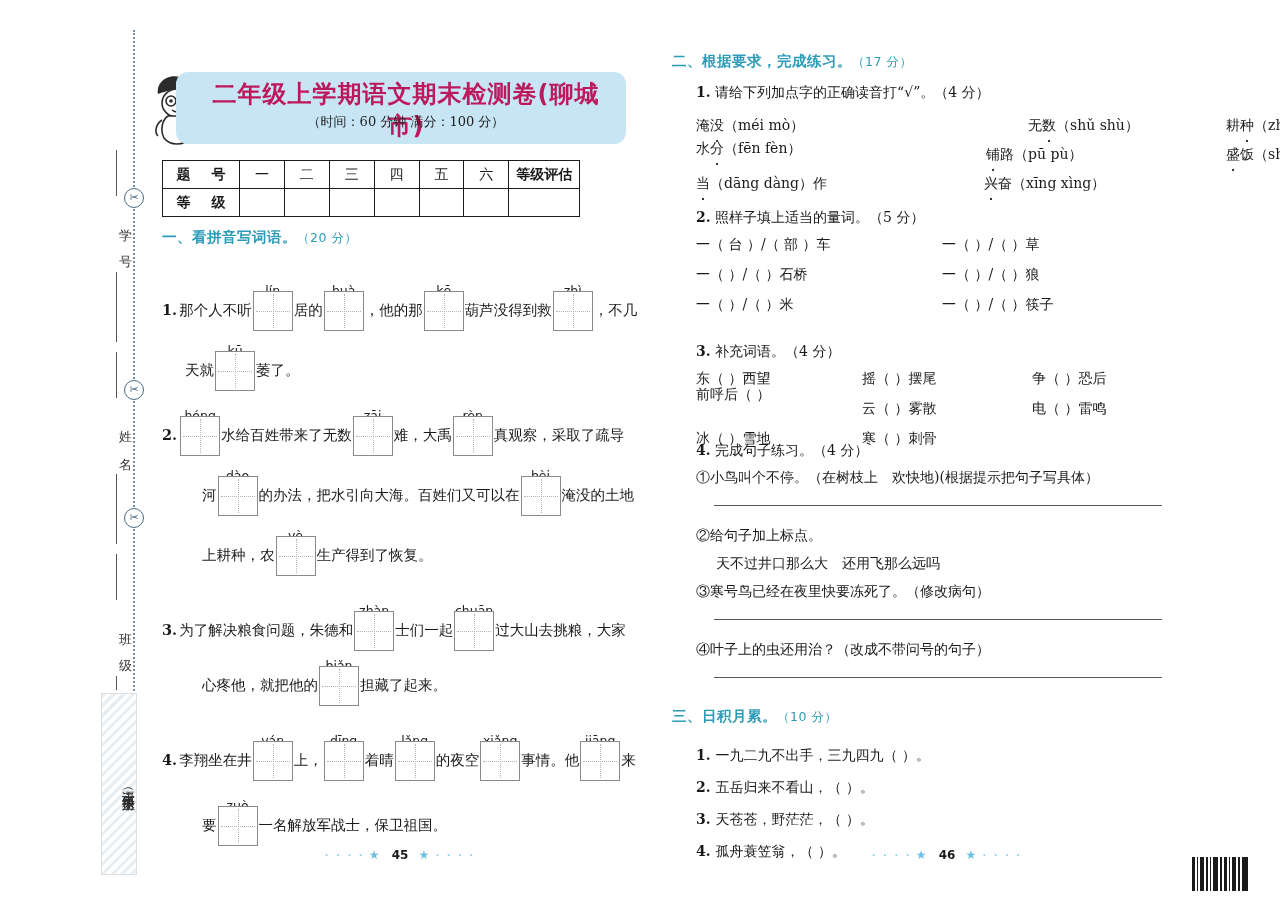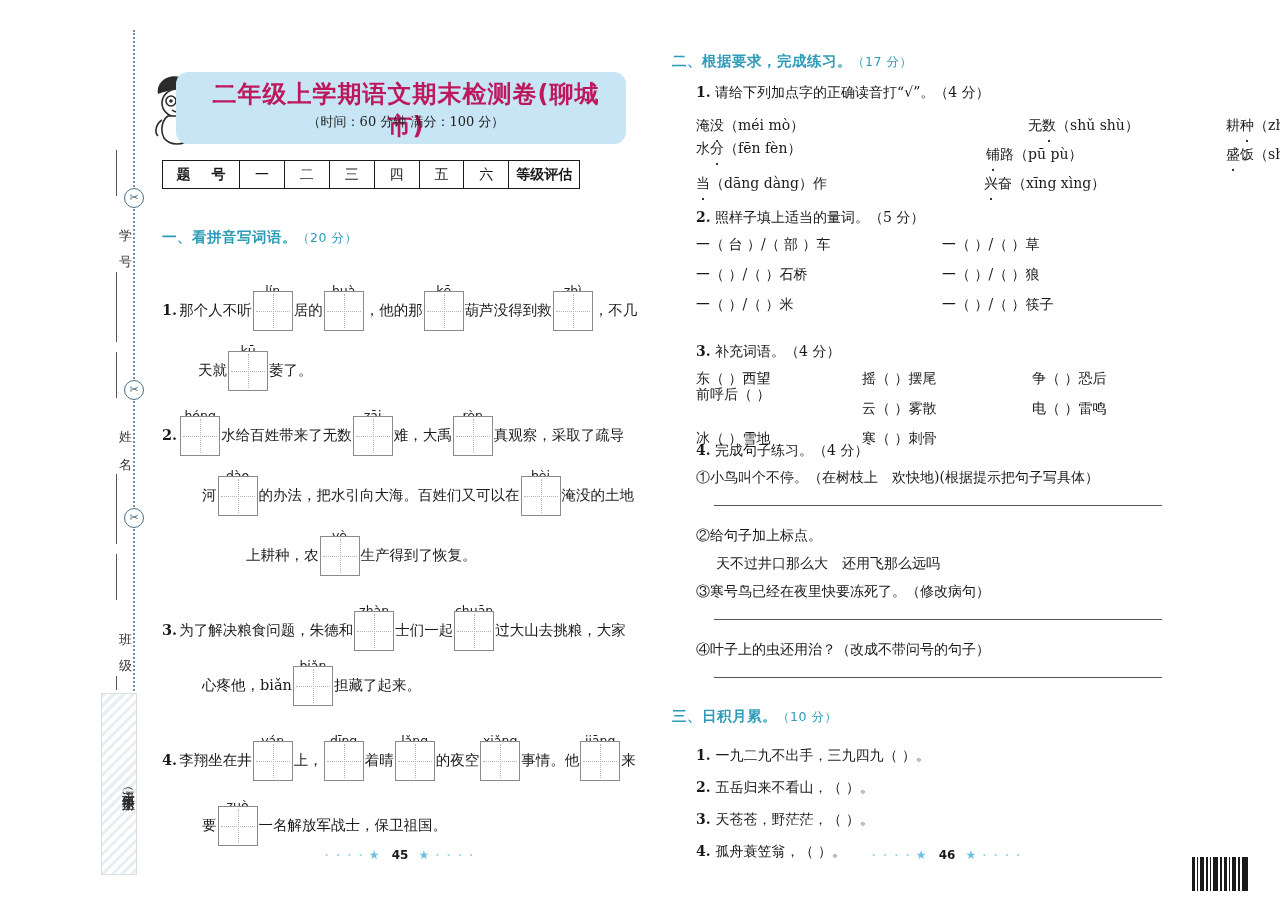--- a/index.html
+++ b/index.html
@@ -183,35 +183,45 @@
         <tr>
       <td class="lbl">题 号</td>
       <td class="num">一</td>
       <td class="num">二</td>
       <td class="num">三</td>
       <td class="num">四</td>
       <td class="num">五</td>
       <td class="num">六</td>
       <td class="eval">等级评估</td>
     </tr>
+    <tr>
+      <td class="lbl">等 级</td>
+      <td></td>
+      <td></td>
+      <td></td>
+      <td></td>
+      <td></td>
+      <td></td>
+      <td></td>
+    </tr>
   </tbody>
     </table>
 
   <div class="secHead" style="position:absolute;left:12px;top:228px;">
     <span>一、看拼音写词语。</span><span class="pts">（20 分）</span>
   </div>
 
   <div id="s1body">
       <div class="ln" style="top: 290px; left: 12px;"><span class="qn">1.</span><span>那个人不听</span><span class="cellwrap"><span class="py">lín</span><span class="cell"></span></span><span>居的</span><span class="cellwrap"><span class="py">huà</span><span class="cell"></span></span><span>，他的那</span><span class="cellwrap"><span class="py">kē</span><span class="cell"></span></span><span>葫芦没得到救</span><span class="cellwrap"><span class="py">zhì</span><span class="cell"></span></span><span>，不几</span></div>
-      <div class="ln" style="top: 350px; left: 48px;"><span>天就</span><span class="cellwrap"><span class="py">kū</span><span class="cell"></span></span><span>萎了。</span></div>
+      <div class="ln" style="top: 350px; left: 35px;"><span>天就</span><span class="cellwrap"><span class="py">kū</span><span class="cell"></span></span><span>萎了。</span></div>
       <div class="ln" style="top: 415px; left: 12px;"><span class="qn">2.</span><span class="cellwrap"><span class="py">hóng</span><span class="cell"></span></span><span>水给百姓带来了无数</span><span class="cellwrap"><span class="py">zāi</span><span class="cell"></span></span><span>难，大禹</span><span class="cellwrap"><span class="py">rèn</span><span class="cell"></span></span><span>真观察，采取了疏导</span></div>
       <div class="ln" style="top: 475px; left: 52px;"><span>河</span><span class="cellwrap"><span class="py">dào</span><span class="cell"></span></span><span>的办法，把水引向大海。百姓们又可以在</span><span class="cellwrap"><span class="py">bèi</span><span class="cell"></span></span><span>淹没的土地</span></div>
-      <div class="ln" style="top: 535px; left: 52px; margin-left: 44px;"><span>上耕种，农</span><span class="cellwrap"><span class="py">yè</span><span class="cell"></span></span><span>生产得到了恢复。</span></div>
+      <div class="ln" style="top: 535px; left: 52px;"><span>上耕种，农</span><span class="cellwrap"><span class="py">yè</span><span class="cell"></span></span><span>生产得到了恢复。</span></div>
       <div class="ln" style="top: 610px; left: 12px;"><span class="qn">3.</span><span>为了解决粮食问题，朱德和</span><span class="cellwrap"><span class="py">zhàn</span><span class="cell"></span></span><span>士们一起</span><span class="cellwrap"><span class="py w2">chuān</span><span class="cell"></span></span><span>过大山去挑粮，大家</span></div>
-      <div class="ln" style="top: 665px; left: 52px;"><span>心疼他，biǎn</span><span class="cellwrap"><span class="py">biǎn</span><span class="cell"></span></span><span>担藏了起来。</span></div>
+      <div class="ln" style="top: 665px; left: 52px;"><span>心疼他，就把他的</span><span class="cellwrap"><span class="py">biǎn</span><span class="cell"></span></span><span>担藏了起来。</span></div>
       <div class="ln" style="top: 740px; left: 12px;"><span class="qn">4.</span><span>李翔坐在井</span><span class="cellwrap"><span class="py">yán</span><span class="cell"></span></span><span>上，</span><span class="cellwrap"><span class="py">dīng</span><span class="cell"></span></span><span>着晴</span><span class="cellwrap"><span class="py">lǎng</span><span class="cell"></span></span><span>的夜空</span><span class="cellwrap"><span class="py w2">xiǎng</span><span class="cell"></span></span><span>事情。他</span><span class="cellwrap"><span class="py w2">jiāng</span><span class="cell"></span></span><span>来</span></div>
       <div class="ln" style="top: 805px; left: 52px;"><span>要</span><span class="cellwrap"><span class="py">zuò</span><span class="cell"></span></span><span>一名解放军战士，保卫祖国。</span></div>
     </div>
 
   <div class="pgfoot" style="left:150px;top:848px;">
     <span class="stars">· · · ·</span>
     <span class="stars big">★</span>
     <span style="margin:0 6px;">45</span>
     <span class="stars big">★</span>
     <span class="stars">· · · ·</span>

